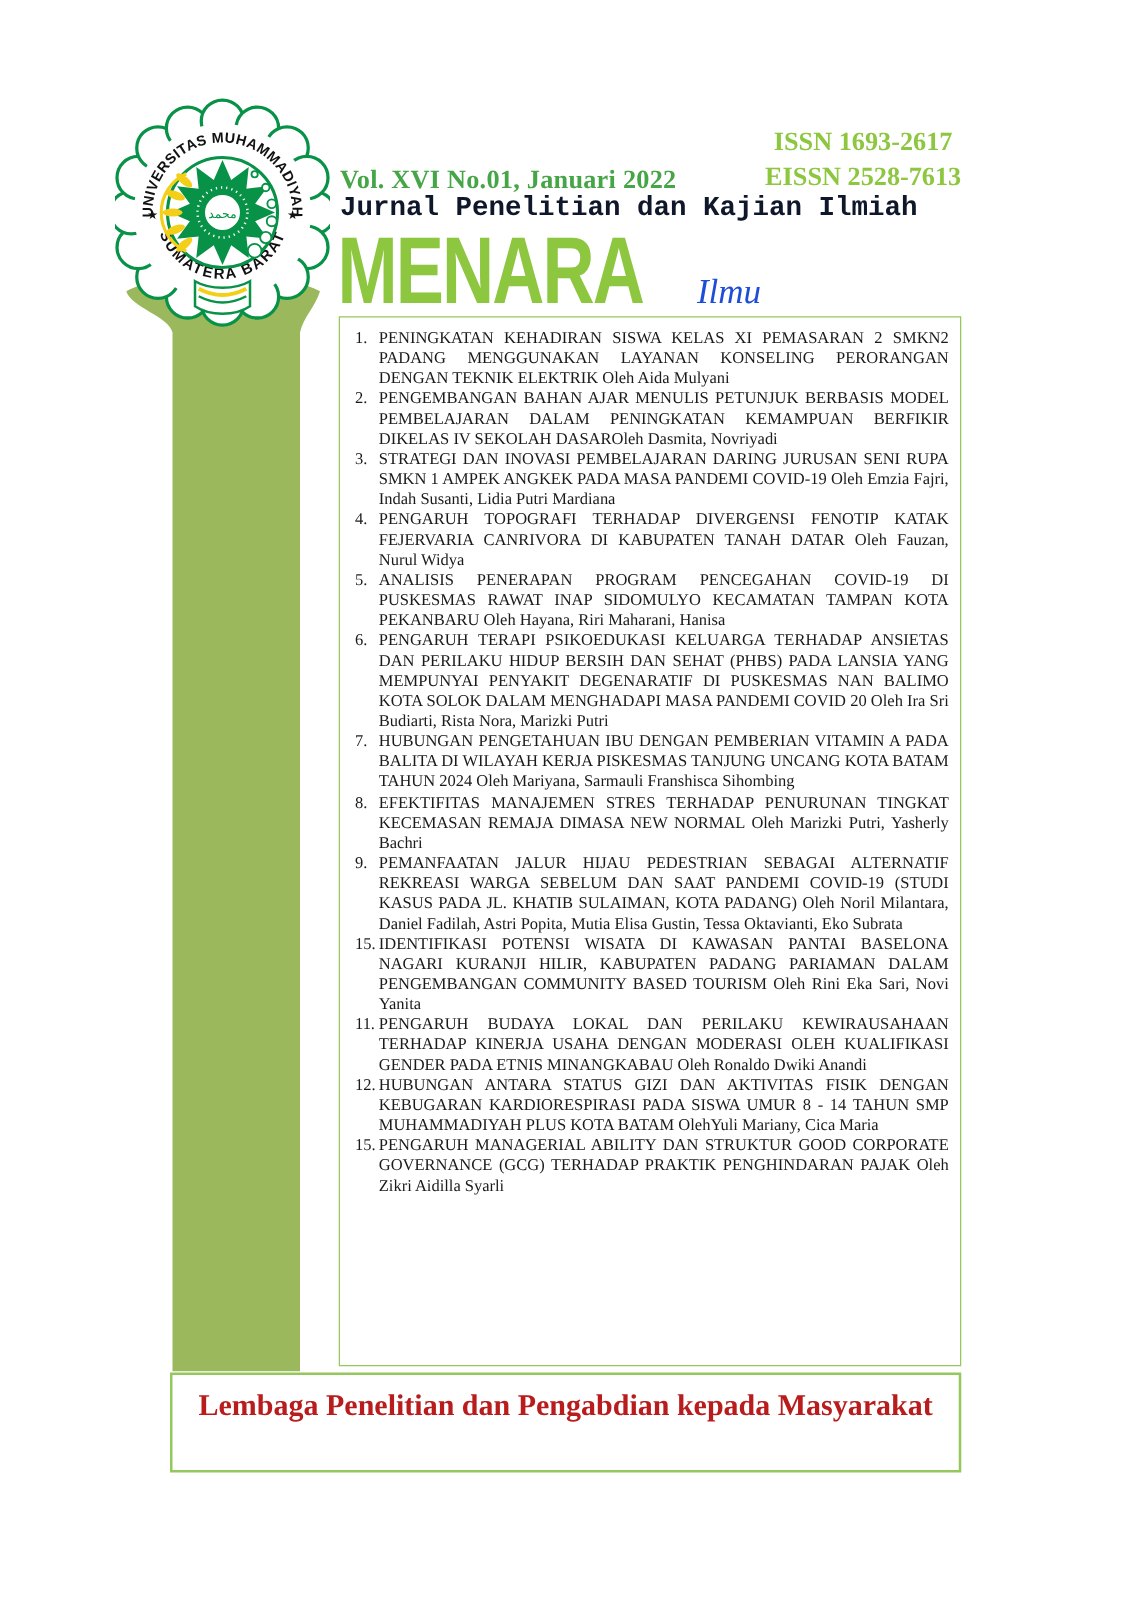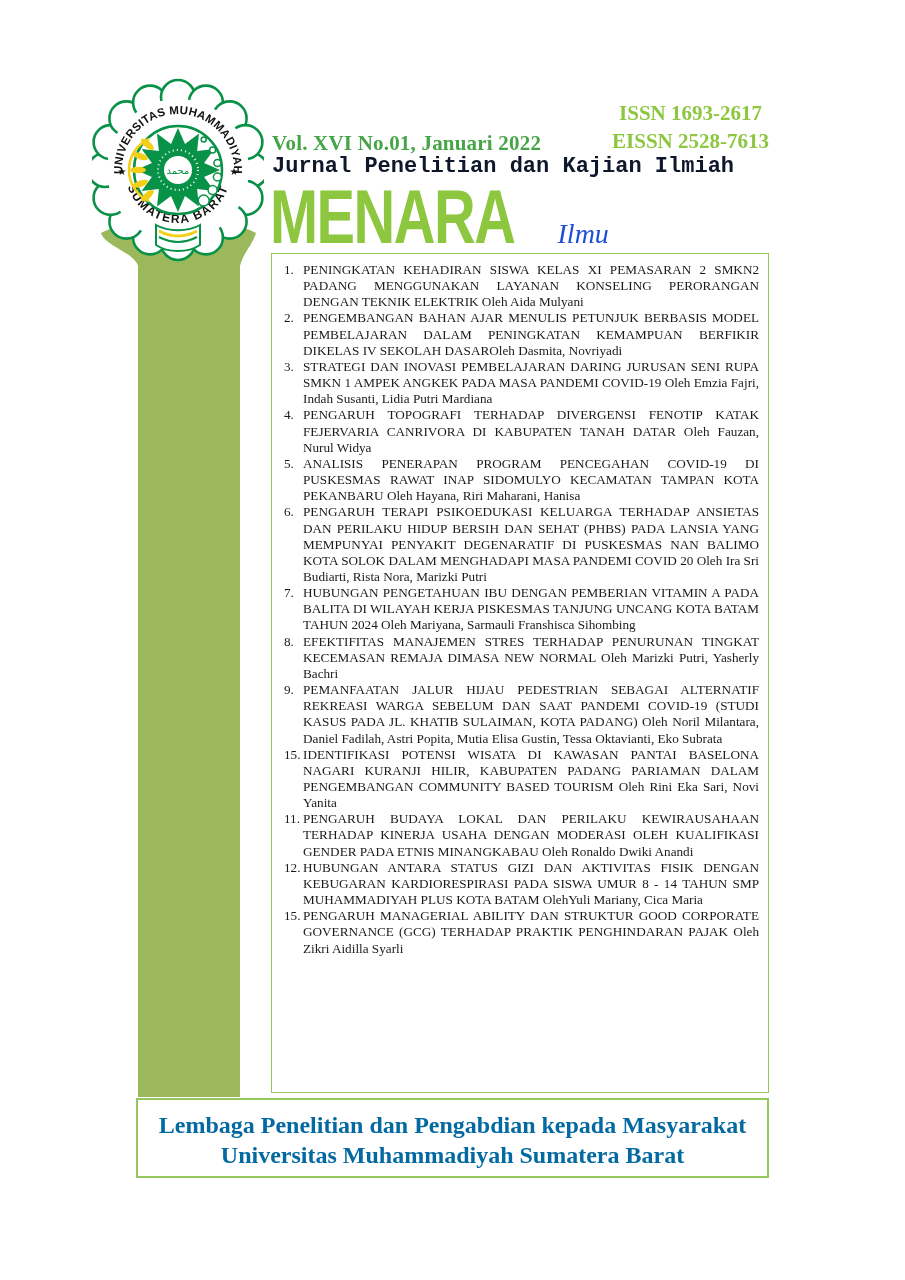--- a/index.html
+++ b/index.html
@@ -53,21 +53,21 @@
     text-align:justify;
   }
   #article-list li .num{position:absolute;left:0;top:0;}
 
   
   #footer-box{
     position:absolute;left:136px;top:1098px;width:633px;height:80px;z-index:3;
     border:2px solid #95c85c;box-sizing:border-box;text-align:center;padding-top:10px;
   }
   #footer-box .fline{
-    font-family:"Liberation Serif",serif;font-weight:bold;font-size:24px;line-height:30px;color:#0369a1;
+    font-family:"Liberation Serif",serif;font-weight:bold;font-size:24px;line-height:30px;color:#b91c1c;
   }
 </style>
 </head>
 <body>
 
 <div id="page">
 
   <svg id="column-svg" viewBox="0 0 905 1280" xmlns="http://www.w3.org/2000/svg" aria-hidden="true">
     <path d="M 101 233
              C 132 216, 226 216, 256 233
@@ -163,16 +163,15 @@
         <li><span class="num">9.</span><span>PEMANFAATAN JALUR HIJAU PEDESTRIAN SEBAGAI ALTERNATIF REKREASI WARGA SEBELUM DAN SAAT PANDEMI COVID-19 (STUDI KASUS PADA JL. KHATIB SULAIMAN, KOTA PADANG) Oleh Noril Milantara, Daniel Fadilah, Astri Popita, Mutia Elisa Gustin, Tessa Oktavianti, Eko Subrata</span></li>
         <li><span class="num">15.</span><span>IDENTIFIKASI POTENSI WISATA DI KAWASAN PANTAI BASELONA NAGARI KURANJI HILIR, KABUPATEN PADANG PARIAMAN DALAM PENGEMBANGAN COMMUNITY BASED TOURISM Oleh Rini Eka Sari, Novi Yanita</span></li>
         <li><span class="num">11.</span><span>PENGARUH BUDAYA LOKAL DAN PERILAKU KEWIRAUSAHAAN TERHADAP KINERJA USAHA DENGAN MODERASI OLEH KUALIFIKASI GENDER PADA ETNIS MINANGKABAU Oleh Ronaldo Dwiki Anandi</span></li>
         <li><span class="num">12.</span><span>HUBUNGAN ANTARA STATUS GIZI DAN AKTIVITAS FISIK DENGAN KEBUGARAN KARDIORESPIRASI PADA SISWA UMUR 8 - 14 TAHUN SMP MUHAMMADIYAH PLUS KOTA BATAM OlehYuli Mariany, Cica Maria</span></li>
         <li><span class="num">15.</span><span>PENGARUH MANAGERIAL ABILITY DAN STRUKTUR GOOD CORPORATE GOVERNANCE (GCG) TERHADAP PRAKTIK PENGHINDARAN PAJAK Oleh Zikri Aidilla Syarli</span></li>
       </ol>
   </div>
 
   <div id="footer-box">
     <div class="fline">Lembaga Penelitian dan Pengabdian kepada Masyarakat</div>
-    <div class="fline">Universitas Muhammadiyah Sumatera Barat</div>
   </div>
 
 </div>
 
 </body></html>

